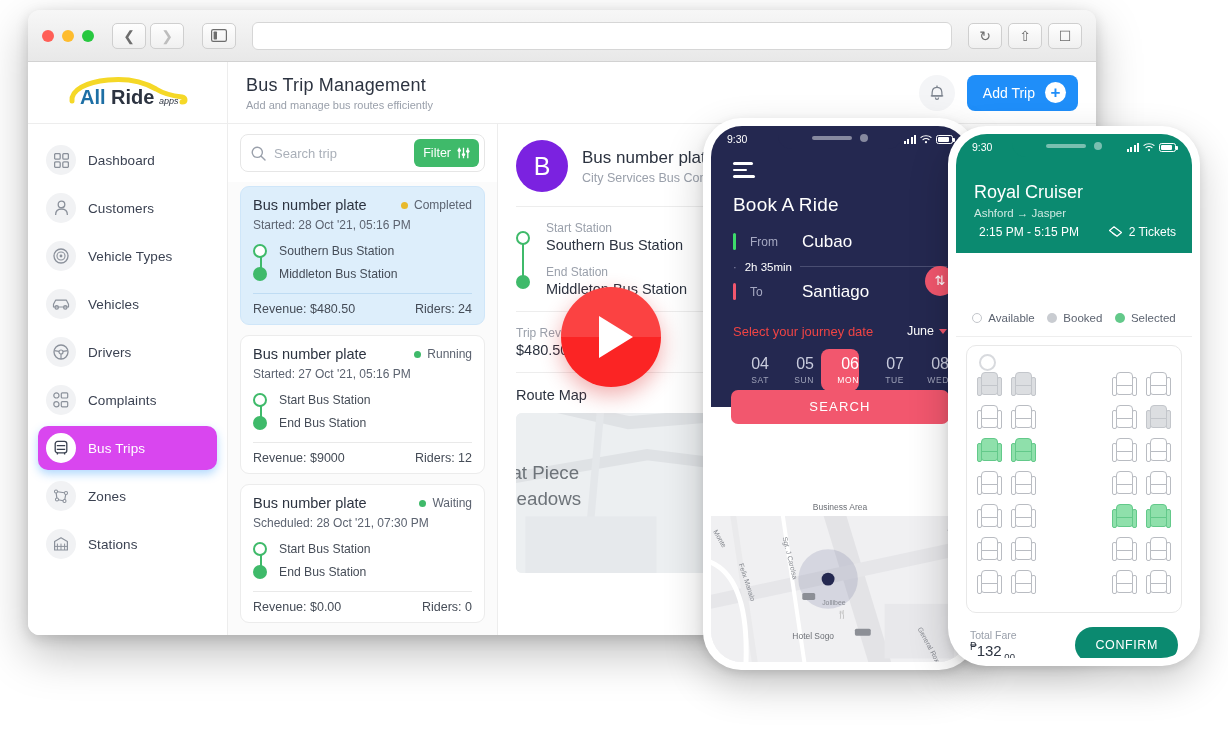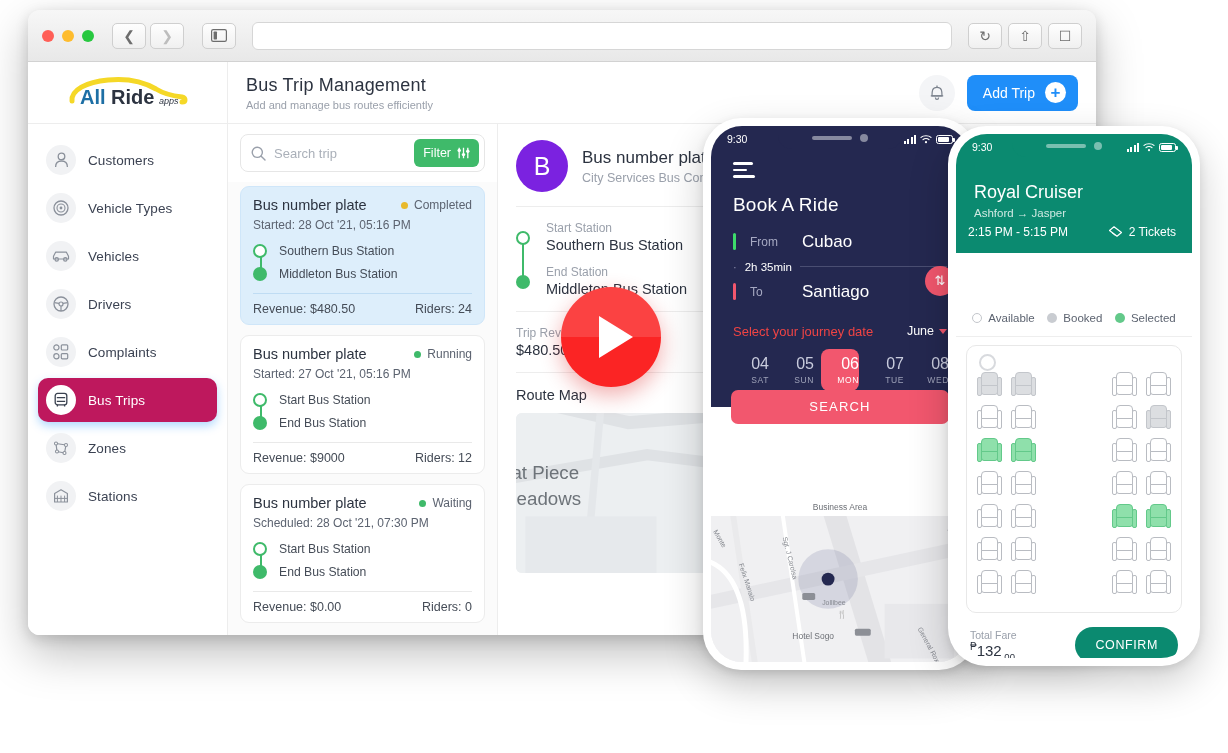--- a/index.html
+++ b/index.html
@@ -56,21 +56,21 @@
   .nav-item {
     display: flex; align-items: center; gap: 12px;
     height: 44px; padding: 0 8px; border-radius: 10px;
     margin-bottom: 4px; cursor: pointer;
   }
   .nav-item .ic {
     width: 30px; height: 30px; border-radius: 50%; background: #f1f2f4;
     display: flex; align-items: center; justify-content: center; flex: none;
   }
   .nav-item .lbl { font-size: 13.5px; color: #3b4252; letter-spacing: .1px; }
-  .nav-item.active { background: #be185d; box-shadow: 0 4px 10px rgba(31,142,249,.35); }
+  .nav-item.active { background: #d946ef; box-shadow: 0 4px 10px rgba(31,142,249,.35); }
   .nav-item.active .ic { background: #fff; }
   .nav-item.active .lbl { color: #fff; }
 
   .profile { height: 72px; border-top: 1px solid #f0f0f0;
              display: flex; align-items: center; gap: 12px; padding: 0 16px; }
   .avatar-ph {
     width: 44px; height: 44px; border-radius: 50%;
     border: 2.5px solid #1f8ef9; overflow: hidden; flex: none;
     background: #cfe3f5; position: relative;
   }
@@ -256,21 +256,21 @@
   .pmap { position: absolute; left: 0; right: 0; top: 390px; bottom: 0; background: #f0f0f2; }
 
   
   .phone-green { left: 948px; top: 126px; width: 252px; height: 540px; z-index: 1; }
   .phone-green .pscreen { background: #fff; }
   .gtop { background: #0b8a70; padding-bottom: 14px; position: relative; }
   .gtop .notch { background: #0b8a70; }
   .gtitle { font-size: 18px; color: #fff; padding: 22px 0 0 18px; }
   .groute { font-size: 11.5px; color: #cfe9e2; padding: 4px 0 0 18px; }
   .gtimerow { display: flex; align-items: flex-start; justify-content: space-between;
-              padding: 6px 16px 0 12px; }
+              padding: 6px 16px 0 23px; }
   .gtime { font-size: 12px; color: #fff; }
   .gtick { font-size: 12px; color: #fff; display: flex; align-items: center; gap: 6px; }
   .legend { display: flex; align-items: center; justify-content: space-around;
             padding: 12px 10px; border-bottom: 1px solid #eee; margin-top: 47px; }
   .lg { display: flex; align-items: center; gap: 6px; font-size: 11.5px; color: #5c6370; }
   .lg .d { width: 10px; height: 10px; border-radius: 50%; }
   .seatbox { margin: 8px 10px; border: 1px solid #e8e8e8; border-radius: 10px;
              padding: 26px 10px 8px 10px; position: relative; height: 268px; overflow: hidden; }
   .wheel { position: absolute; left: 12px; top: 8px; width: 17px; height: 17px;
            border: 2px solid #d8dade; border-radius: 50%; }
@@ -337,20 +337,31 @@
             <path d="M8 30 C7 19 22 11 44 9 C64 7 80 11 92 18 C100 23 110 25 118 26 C122 27 122 31 118 31" fill="none" stroke="#f5d827" stroke-width="5" stroke-linecap="round"></path>
             <text x="16" y="33" font-family="Liberation Sans, sans-serif" font-size="20" font-weight="bold" fill="#1d6fa5">All</text>
             <text x="47" y="33" font-family="Liberation Sans, sans-serif" font-size="20" font-weight="bold" fill="#2c3340">Ride</text>
             <text x="95" y="33" font-family="Liberation Sans, sans-serif" font-size="9" font-style="italic" fill="#2c3340">apps</text>
           </svg>
         </div>
 
         <div class="nav">
           <div class="nav-item">
             <span class="ic">
+              <svg width="15" height="15" viewBox="0 0 15 15">
+                  <rect x="0.6" y="0.6" width="5.6" height="5.6" rx="1.2" fill="none" stroke="#8b919b" stroke-width="1.3"></rect>
+                  <rect x="8.8" y="0.6" width="5.6" height="5.6" rx="1.2" fill="none" stroke="#8b919b" stroke-width="1.3"></rect>
+                  <rect x="0.6" y="8.8" width="5.6" height="5.6" rx="1.2" fill="none" stroke="#8b919b" stroke-width="1.3"></rect>
+                  <rect x="8.8" y="8.8" width="5.6" height="5.6" rx="1.2" fill="none" stroke="#8b919b" stroke-width="1.3"></rect>
+                </svg>
+            </span>
+            <span class="lbl">Dashboard</span>
+          </div>
+          <div class="nav-item">
+            <span class="ic">
               <svg width="15" height="16" viewBox="0 0 15 16">
                   <circle cx="7.5" cy="4.4" r="3.3" fill="none" stroke="#8b919b" stroke-width="1.3"></circle>
                   <path d="M1.6 15 C1.6 10.8 4.3 9 7.5 9 C10.7 9 13.4 10.8 13.4 15" fill="none" stroke="#8b919b" stroke-width="1.3"></path>
                 </svg>
             </span>
             <span class="lbl">Customers</span>
           </div>
           <div class="nav-item">
             <span class="ic">
               <svg width="16" height="16" viewBox="0 0 16 16">

